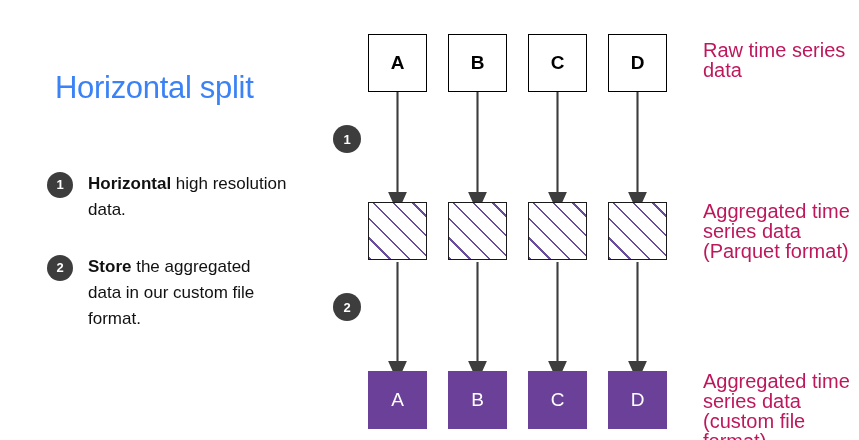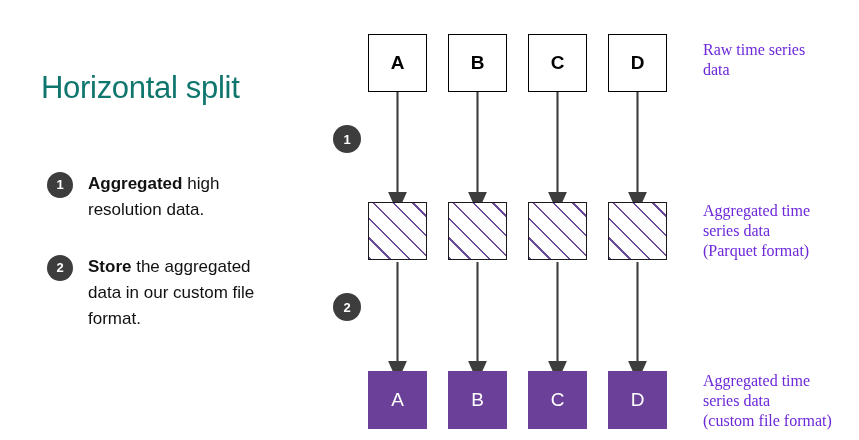--- a/index.html
+++ b/index.html
@@ -27,26 +27,26 @@
     position: absolute;
     left: 47px; top: 26px;
     font-size: 38px;
     font-weight: bold;
     letter-spacing: -0.5px;
     line-height: 1.05;
     color: #000000;
   }
   #subtitle {
     position: absolute;
-    left: 41px; top: 72px;
+    left: 55px; top: 72px;
     font-size: 31px;
     font-weight: normal;
     letter-spacing: -0.3px;
     line-height: 1.05;
-    color: #0f766e;
+    color: #3b82f6;
   }
 
   .bullet-row {
     position: absolute;
     left: 47px;
     width: 240px;
   }
   .bullet-badge {
     position: absolute;
     left: 0; top: 0;
@@ -124,41 +124,40 @@
     font-weight: bold;
     display: flex;
     align-items: center;
     justify-content: center;
   }
 
   .row-label {
     position: absolute;
     left: 703px;
     width: 152px;
-    font-size: 16px;
+    font-size: 20px;
     line-height: 20px;
-    color: #6d28d9;
+    color: #be185d;
     white-space: pre-line;
-    font-family: Liberation Serif, serif;
   }
   #label-raw   { top: 40px; }
   #label-agg   { top: 201px; }
   #label-store { top: 371px; }
 </style>
 </head>
 <body>
 
 <div id="left-panel">
 
   <div id="subtitle">Horizontal split</div>
 
   <div class="bullet-row" id="bullet-1">
     <div class="bullet-badge">1</div>
     <div class="bullet-text">
-      <b>Aggregated</b><span> high resolution data.</span>
+      <b>Horizontal</b><span> high resolution data.</span>
     </div>
   </div>
 
   <div class="bullet-row" id="bullet-2">
     <div class="bullet-badge">2</div>
     <div class="bullet-text">
       <b>Store</b><span> the aggregated data in our custom file format.</span>
     </div>
   </div>
 

